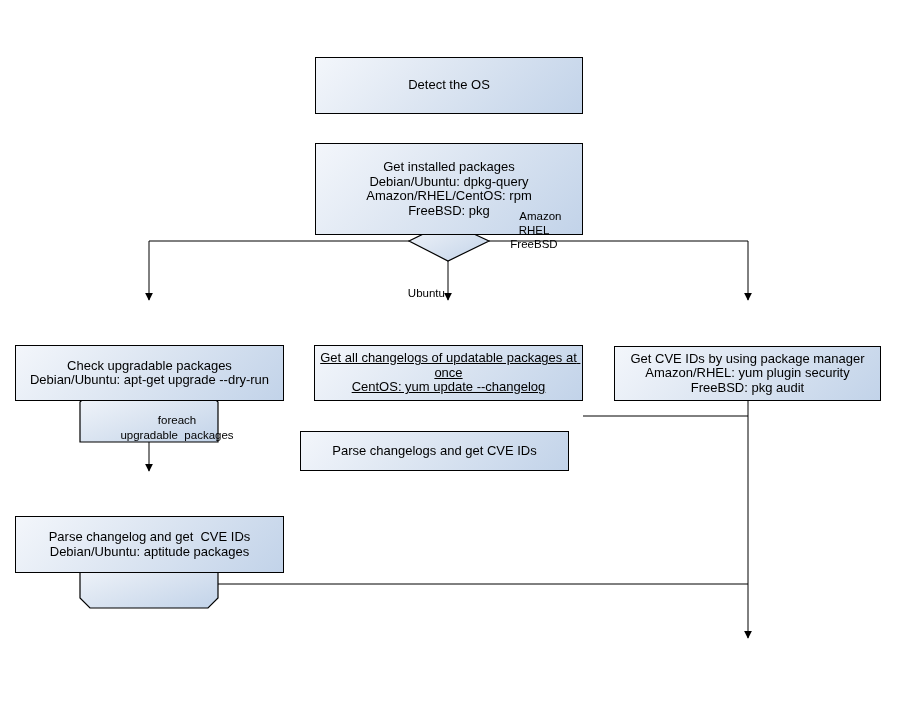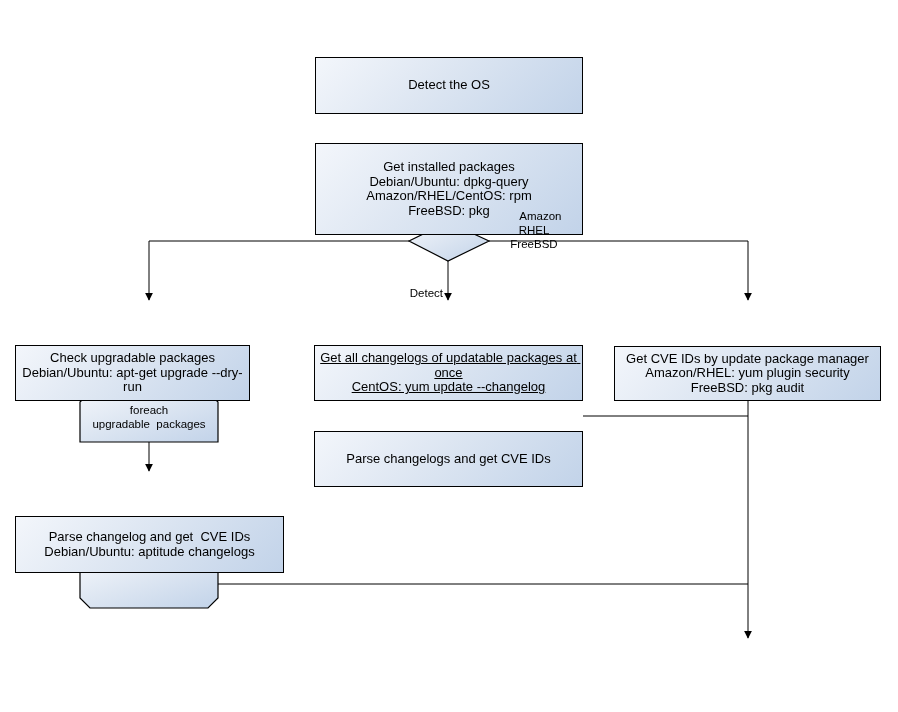--- a/index.html
+++ b/index.html
@@ -27,27 +27,28 @@
     text-align: center;
     font-size: 13px;
     line-height: 14.5px;
     color: #000000;
     white-space: pre-wrap;
     margin-top: 43px;
   }
   .shape-label {
     position: absolute;
     display: flex;
-    align-items: center;
+    align-items: flex-end;
     justify-content: center;
     text-align: center;
     font-size: 11.5px;
     line-height: 14.5px;
     color: #000000;
     white-space: pre-wrap;
+    margin-left: 28px;
   }
   .edge-label {
     position: absolute;
     font-size: 11.5px;
     line-height: 14px;
     color: #000000;
     text-align: center;
     white-space: pre-wrap;
   }
 </style>
@@ -92,56 +93,56 @@
     <span>Detect the OS</span>
   </div>
 
   <div class="node" style="left:315px; top:100px; width:268px; height:92px;justify-content:center;">
     <span>Get installed packages
 Debian/Ubuntu: dpkg-query
 Amazon/RHEL/CentOS: rpm
 FreeBSD: pkg</span>
   </div>
 
-  <div class="node" style="left:15px; top:302px; width:235px; height:56px;">
+  <div class="node" style="left:15px; top:302px; width:269px; height:56px;">
     <span>Check upgradable packages
 Debian/Ubuntu: apt-get upgrade --dry-run</span>
   </div>
 
   <div class="node" style="left:15px; top:473px; width:269px; height:57px;">
     <span>Parse changelog and get  CVE IDs
-Debian/Ubuntu: aptitude changelogs</span>
+Debian/Ubuntu: aptitude packages</span>
   </div>
 
   <div class="node" style="left:314px; top:302px; width:269px; height:56px;text-decoration:underline;">
     <span>Get all changelogs of updatable packages at once
 CentOS: yum update --changelog</span>
   </div>
 
-  <div class="node" style="left:314px; top:388px; width:269px; height:56px;">
+  <div class="node" style="left:300px; top:388px; width:269px; height:40px;">
     <span>Parse changelogs and get CVE IDs</span>
   </div>
 
   <div class="node" style="left:614px; top:303px; width:267px; height:55px;">
-    <span>Get CVE IDs by update package manager
+    <span>Get CVE IDs by using package manager
 Amazon/RHEL: yum plugin security
 FreeBSD: pkg audit</span>
   </div>
 
 
   <div class="shape-label" style="left:80px; top:392px; width:138px; height:50px;">
     <span>foreach
 upgradable  packages</span>
   </div>
 
 
 
   <div class="edge-label" style="left:494px; top:195px; width:62px;margin-left:9px;">
     <span>Amazon
 RHEL
 FreeBSD</span>
   </div>
 
   <div class="edge-label" style="left:390px; top:272px; width:60px;">
-    <span>Detect</span>
+    <span>Ubuntu</span>
   </div>
 
 </div>
 
 </body></html>

